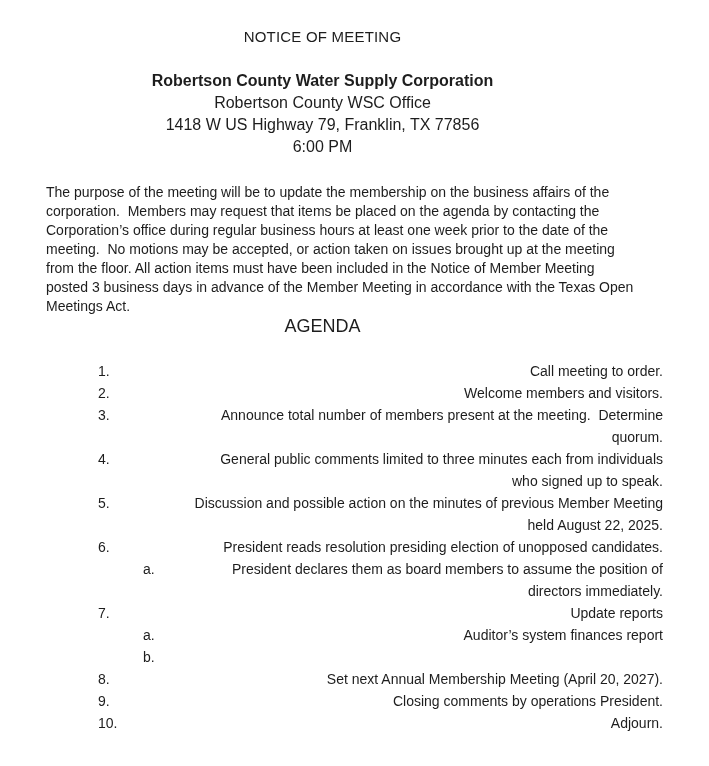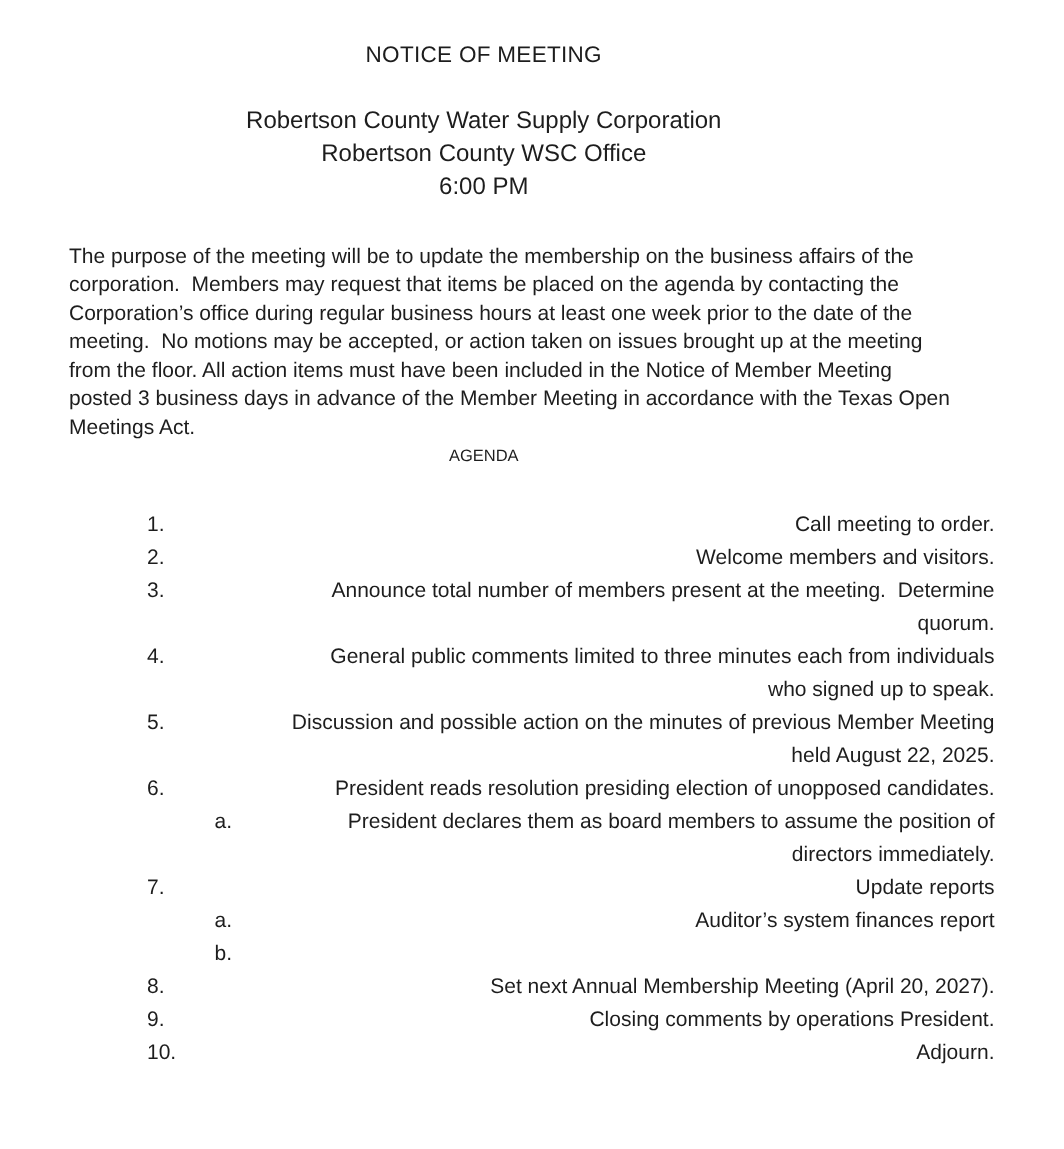--- a/index.html
+++ b/index.html
@@ -24,30 +24,30 @@
   .doc-title {
     font-size: 15px;
     line-height: 22px;
     letter-spacing: 0.2px;
   }
   .header-block {
     margin-top: 22px;
     font-size: 16px;
     line-height: 22px;
   }
-  .org-name { font-weight: normal; }
+  .org-name { font-weight: bold; }
   .purpose {
     margin-top: 25px;
     line-height: 19px;
     white-space: pre-wrap;
     width: 620px;
   }
   .agenda-heading {
     line-height: 20px;
-    font-size: 11px;
+    font-size: 18px;
   }
   .agenda-list { margin-top: 24px; }
   .agenda-item {
     display: flex;
     line-height: 22px;
     align-items: flex-start;
   }
   .agenda-item.level-1 { padding-left: 52px; }
   .agenda-item.level-1 .marker { width: 27px; flex: 0 0 27px; }
   .agenda-item.level-2 { padding-left: 97px; }
@@ -61,20 +61,21 @@
 </head>
 <body>
 
 <div class="page">
 
   <div class="doc-title centered">NOTICE OF MEETING</div>
 
   <div class="header-block">
     <div class="org-name centered">Robertson County Water Supply Corporation</div>
     <div class="centered">Robertson County WSC Office</div>
+    <div class="centered">1418 W US Highway 79, Franklin, TX 77856</div>
     <div class="centered">6:00 PM</div>
   </div>
 
   <div class="purpose">The purpose of the meeting will be to update the membership on the business affairs of the
 corporation.  Members may request that items be placed on the agenda by contacting the
 Corporation’s office during regular business hours at least one week prior to the date of the
 meeting.  No motions may be accepted, or action taken on issues brought up at the meeting
 from the floor. All action items must have been included in the Notice of Member Meeting
 posted 3 business days in advance of the Member Meeting in accordance with the Texas Open
 Meetings Act.</div>

